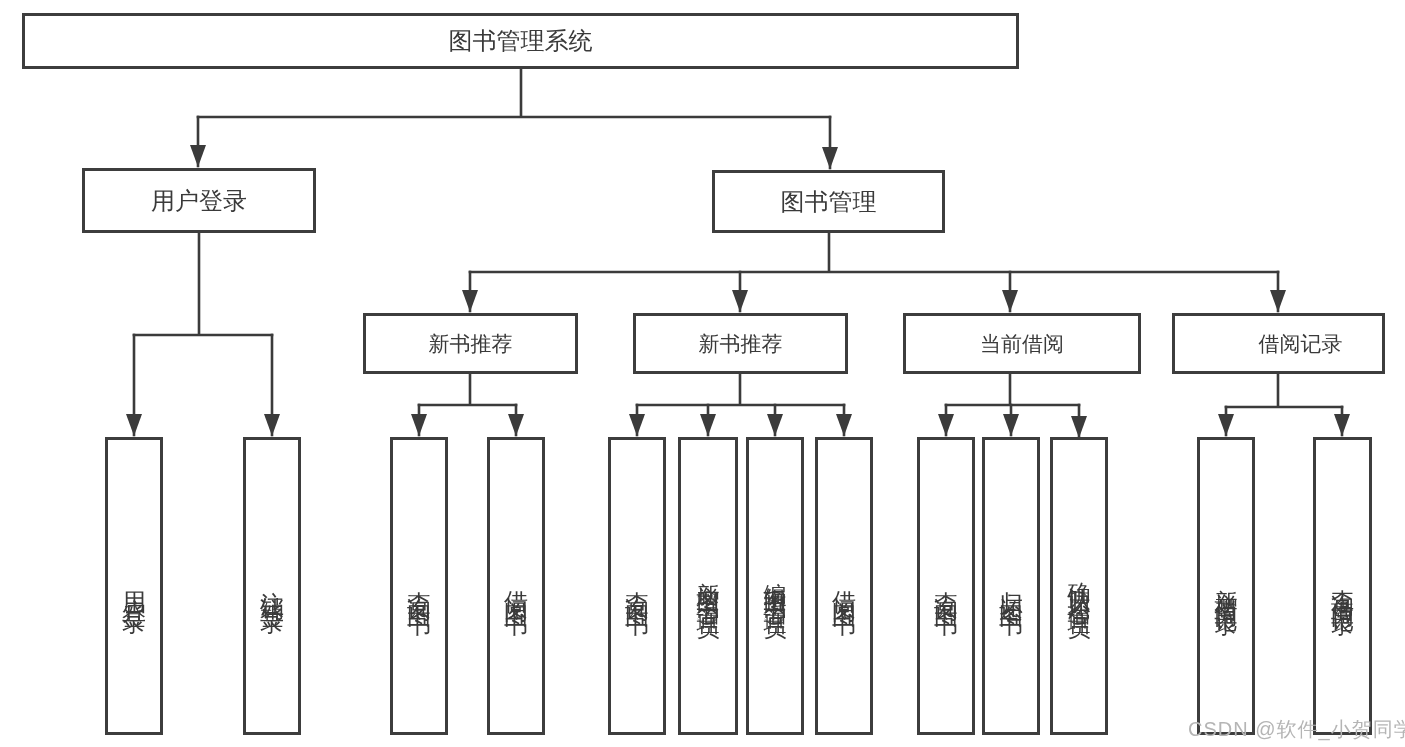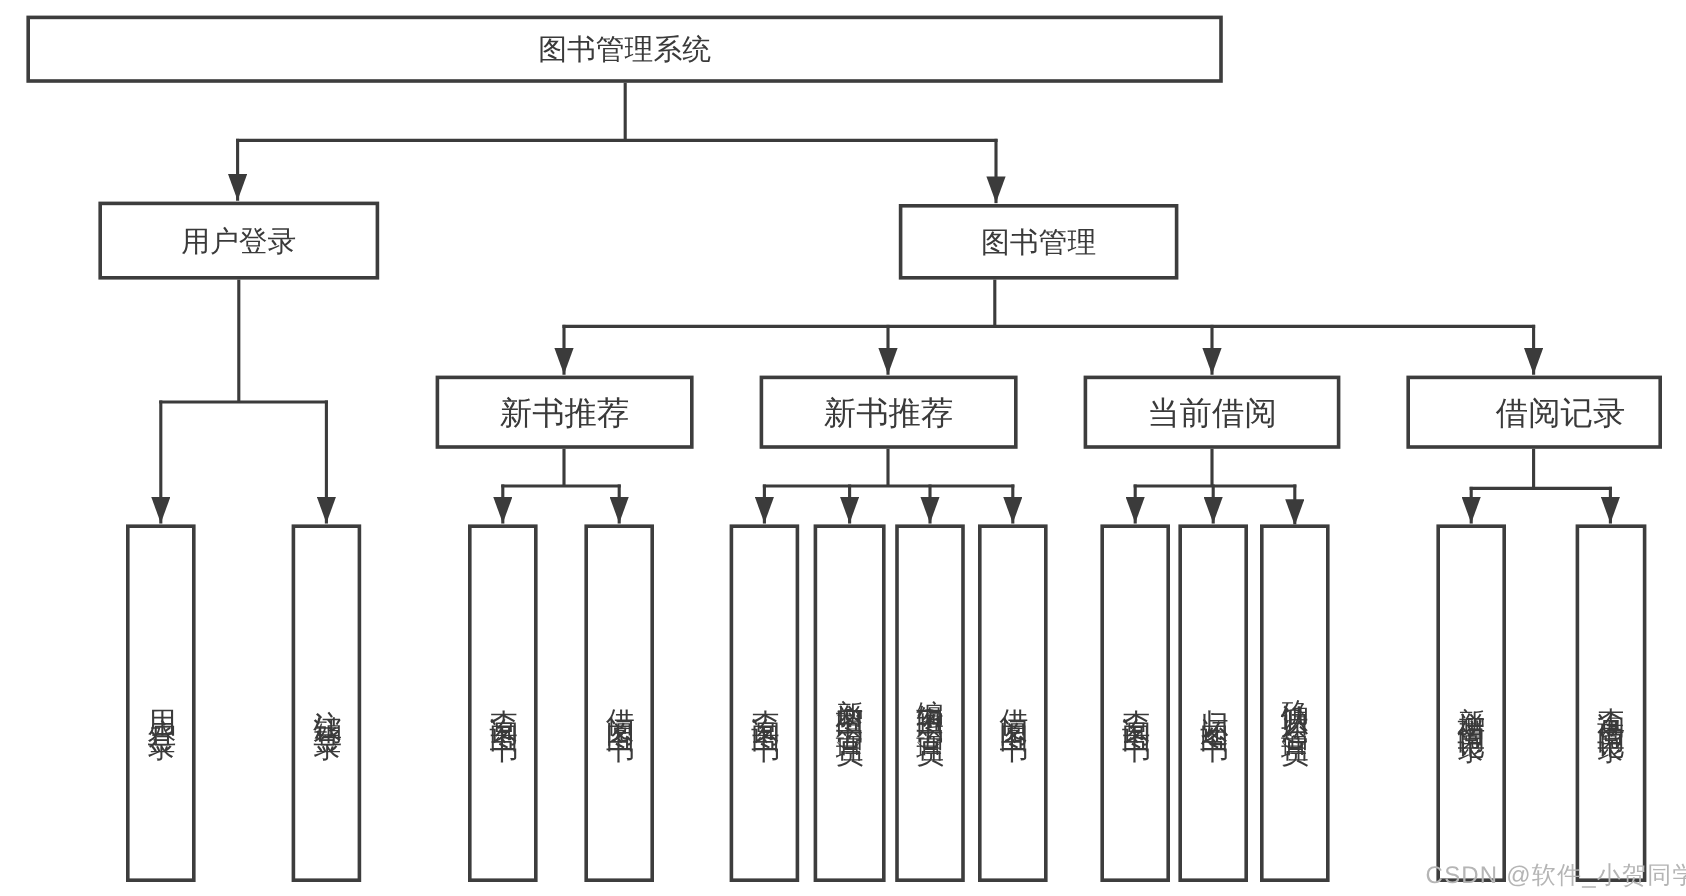--- a/index.html
+++ b/index.html
@@ -30,21 +30,21 @@
     background: #ffffff;
     color: #3a3a3a;
     display: flex;
     align-items: center;
     justify-content: center;
     text-align: center;
     z-index: 2;
   }
   .root-box   { font-size: 24px; }
   .l2-box     { font-size: 24px; }
-  .l3-box     { font-size: 27px; font-family: Liberation Mono, monospace; }
+  .l3-box     { font-size: 21px; font-family: Liberation Mono, monospace; }
   .leaf-box {
     writing-mode: vertical-rl;
     text-orientation: mixed;
     font-size: 24px;
     letter-spacing: 7px;
     line-height: 1;
     top: 437px;
     height: 298px;
     width: 58px;
   }
@@ -104,25 +104,25 @@
 
       <path d="M1278,374 L1278,407 M1226,407 L1342,407"></path>
       <line x1="1226" y1="407" x2="1226" y2="435" marker-end="url(#arrow)"></line>
       <line x1="1342" y1="407" x2="1342" y2="435" marker-end="url(#arrow)"></line>
     </g>
   </svg>
 
   <div class="box root-box" style="left:22px; top:13px; width:997px; height:56px;">图书管理系统</div>
 
   <div class="box l2-box" style="left:82px; top:168px; width:234px; height:65px;">用户登录</div>
-  <div class="box l2-box" style="left:712px; top:170px; width:233px; height:63px;margin-left:37px;">图书管理</div>
+  <div class="box l2-box" style="left:712px; top:170px; width:233px; height:63px;">图书管理</div>
 
   <div class="box l3-box" style="left:363px; top:313px; width:215px; height:61px;">新书推荐</div>
   <div class="box l3-box" style="left:633px; top:313px; width:215px; height:61px;">新书推荐</div>
-  <div class="box l3-box" style="left:903px; top:313px; width:214px; height:61px;">当前借阅</div>
+  <div class="box l3-box" style="left:903px; top:313px; width:238px; height:61px;">当前借阅</div>
   <div class="box l3-box" style="left:1172px; top:313px; width:213px; height:61px;padding-left:44px;">借阅记录</div>
 
   <div class="box leaf-box" style="left:105px;">用户登录</div>
   <div class="box leaf-box" style="left:243px;">注销登录</div>
 
   <div class="box leaf-box" style="left:390px;">查询图书</div>
   <div class="box leaf-box" style="left:487px;">借阅图书</div>
 
   <div class="box leaf-box" style="left:608px;">查询图书</div>
   <div class="box leaf-box leaf-long" style="left:678px; width:60px;">新增图书（管理员）</div>

